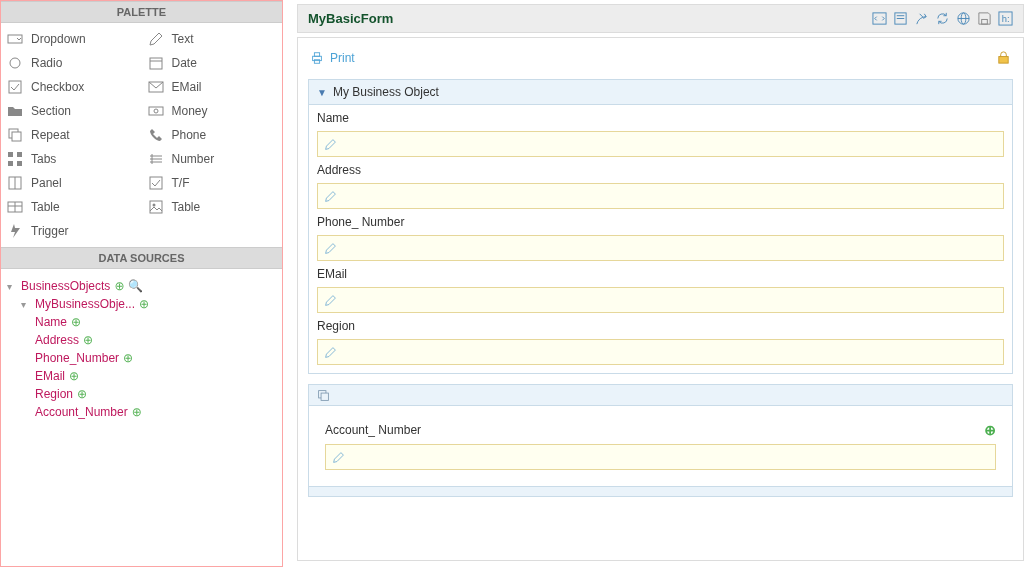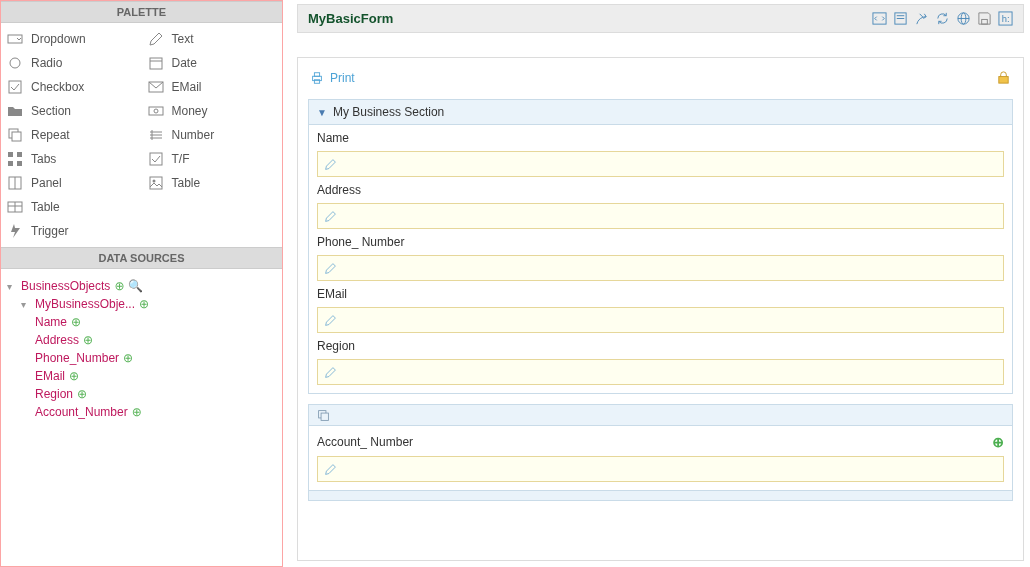--- a/index.html
+++ b/index.html
@@ -82,21 +82,20 @@
   .titlebar-title { font-weight: bold; color:#14532d; font-size:13px; }
   .tb-icons { display:flex; gap:6px; }
   .tb-icons svg { width:15px; height:15px; }
   .canvas {
     border: 1px solid #dcdcdc;
     flex: 1;
     padding: 12px 10px;
     display: flex;
     flex-direction: column;
     gap: 10px;
-    margin-top: 20px;
   }
   .print-row {
     display: flex;
     align-items: center;
     justify-content: space-between;
     padding: 0 2px 4px 2px;
   }
   .print-link {
     color: #4da3d6;
     display: flex;
@@ -140,21 +139,21 @@
     background: #eaf3fa;
     height: 22px;
     display:flex;
     align-items:center;
     padding: 0 8px;
     color:#7a95ad;
   }
   .repeat-body {
     border: 1px solid #c9dbe8;
     border-top: none;
-    padding: 8px;
+    padding: 16px;
     display:flex;
     flex-direction:column;
     gap:6px;
   }
   .acct-row { display:flex; justify-content:space-between; align-items:center; }
   .add-icon { color:#4caf50; font-weight:bold; font-size:14px; cursor:pointer; }
   .footer-bar {
     border: 1px solid #c9dbe8;
     border-top:none;
     background:#eaf3fa;
@@ -279,20 +278,28 @@
           <span>EMail</span>
         </div>
       <div class="pal-item">
           <span class="ico">
             <svg viewBox="0 0 16 16">
               <rect x="1" y="4" width="14" height="8" fill="none" stroke="#888"></rect>
               <circle cx="8" cy="8" r="2" fill="none" stroke="#888"></circle>
             </svg>
           </span>
           <span>Money</span>
+        </div>
+      <div class="pal-item">
+          <span class="ico">
+            <svg viewBox="0 0 16 16">
+              <path d="M4 2l3 3-2 2 4 4 2-2 3 3-2 2c-4 0-10-6-10-10z" fill="#888"></path>
+            </svg>
+          </span>
+          <span>Phone</span>
         </div>
       <div class="pal-item">
           <span class="ico">
             <svg viewBox="0 0 16 16">
               <line x1="2" y1="5" x2="14" y2="5" stroke="#888"></line>
               <line x1="2" y1="8" x2="14" y2="8" stroke="#888"></line>
               <line x1="2" y1="11" x2="14" y2="11" stroke="#888"></line>
               <line x1="4" y1="3" x2="4" y2="13" stroke="#888"></line>
             </svg>
           </span>
@@ -423,21 +430,21 @@
           <svg viewBox="0 0 16 16" width="15" height="15">
             <rect x="3" y="7" width="10" height="7" fill="#f1c34a" stroke="#c89a2a"></rect>
             <path d="M5 7V5a3 3 0 016 0v2" fill="none" stroke="#c89a2a"></path>
           </svg>
         </span>
     </div>
 
     <div class="section">
       <div class="section-hdr">
         <span class="chev">▼</span>
-        <span>My Business Section</span>
+        <span>My Business Object</span>
       </div>
       <div class="section-body">
         <div class="field-label">Name</div>
         <div class="field-box">
             <svg viewBox="0 0 16 16">
               <path d="M2 14l1-4 8-8 3 3-8 8z" fill="none" stroke="#6ba9d2"></path>
             </svg>
           </div>
 
         <div class="field-label">Address</div>

